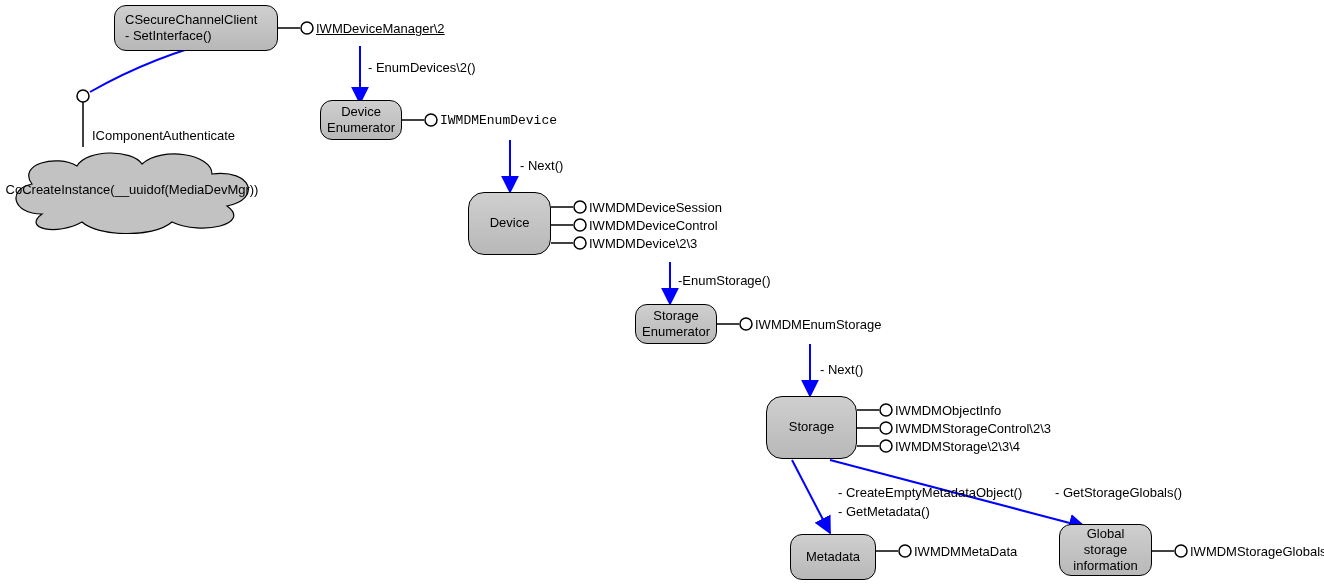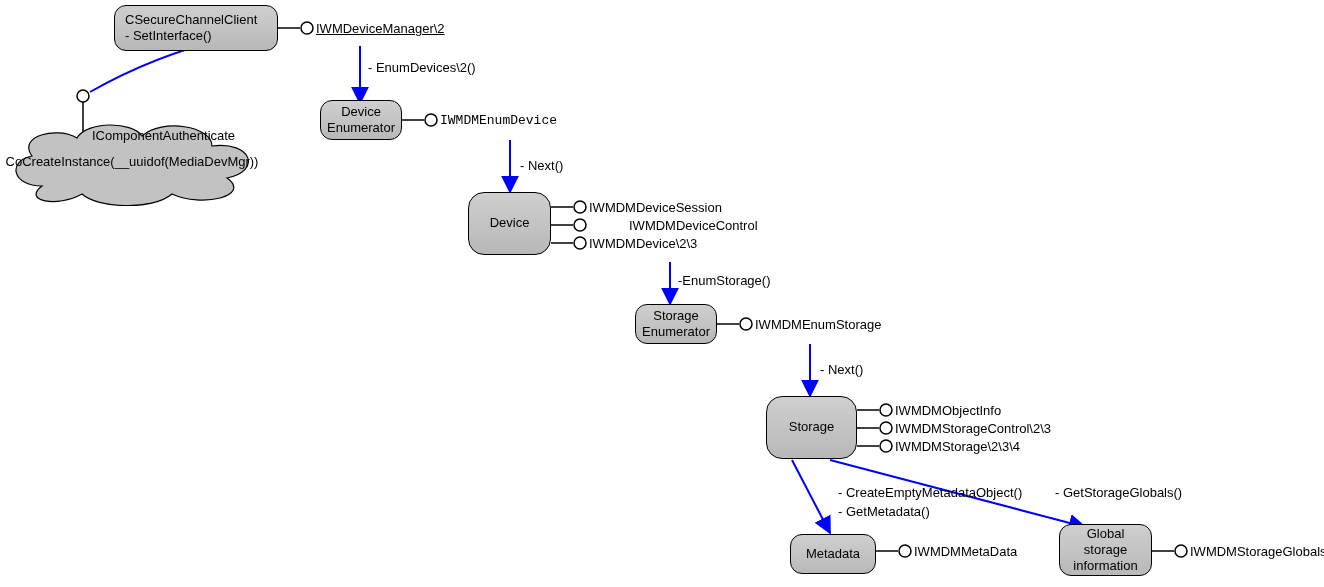--- a/index.html
+++ b/index.html
@@ -154,50 +154,50 @@
 
 <div class="node" style="left:635px; top:304px; width:82px; height:40px;">
   <span>Storage
 Enumerator</span>
 </div>
 
 <div class="node" style="left:766px; top:396px; width:91px; height:63px; border-radius:16px;">
   <span>Storage</span>
 </div>
 
-<div class="node" style="left:790px; top:534px; width:86px; height:40px;">
+<div class="node" style="left:790px; top:534px; width:86px; height:46px;">
   <span>Metadata</span>
 </div>
 
 <div class="node" style="left:1059px; top:524px; width:93px; height:52px;">
   <span>Global
 storage
 information</span>
 </div>
 
-<div class="cloud" style="left:2px; top:116px; width:260px; height:90px;align-items:center;">
+<div class="cloud" style="left:2px; top:144px; width:260px; height:90px;align-items:center;">
   <svg viewBox="0 0 260 90" preserveAspectRatio="none">
     <path d="M40,70
              C10,70 5,45 30,40
              C15,20 55,10 75,22
              C85,5 130,5 140,20
              C160,2 210,10 210,30
              C250,25 260,55 225,62
              C250,80 200,92 170,78
              C150,95 95,92 80,78
              C55,92 20,85 40,70 Z" fill="#c2c2c2" stroke="#000" stroke-width="1.2"></path>
   </svg>
   <span class="label">CoCreateInstance(__uuidof(MediaDevMgr))</span>
 </div>
 
 <div class="iface-label" style="left:316px; top:21px;text-decoration:underline;">IWMDeviceManager\2</div>
 <div class="iface-label" style="left:92px; top:88px;margin-top:40px;">IComponentAuthenticate</div>
 <div class="iface-label" style="left:440px; top:113px;font-family:Liberation Mono, monospace;">IWMDMEnumDevice</div>
 <div class="iface-label" style="left:589px; top:200px;">IWMDMDeviceSession</div>
-<div class="iface-label" style="left:589px; top:218px;margin-left:40px;">IWMDMDeviceControl</div>
+<div class="iface-label" style="left:589px; top:218px;">IWMDMDeviceControl</div>
 <div class="iface-label" style="left:589px; top:236px;">IWMDMDevice\2\3</div>
 <div class="iface-label" style="left:755px; top:317px;">IWMDMEnumStorage</div>
 <div class="iface-label" style="left:895px; top:403px;">IWMDMObjectInfo</div>
 <div class="iface-label" style="left:895px; top:421px;">IWMDMStorageControl\2\3</div>
 <div class="iface-label" style="left:895px; top:439px;">IWMDMStorage\2\3\4</div>
 <div class="iface-label" style="left:914px; top:544px;">IWMDMMetaData</div>
 <div class="iface-label" style="left:1190px; top:544px;">IWMDMStorageGlobals</div>
 
 <div class="edge-label" style="left:368px; top:60px;">- EnumDevices\2()</div>
 <div class="edge-label" style="left:520px; top:158px;">- Next()</div>

